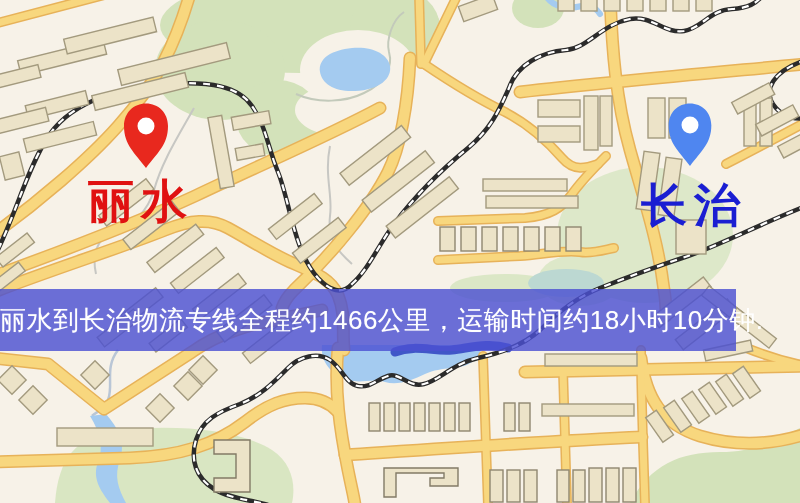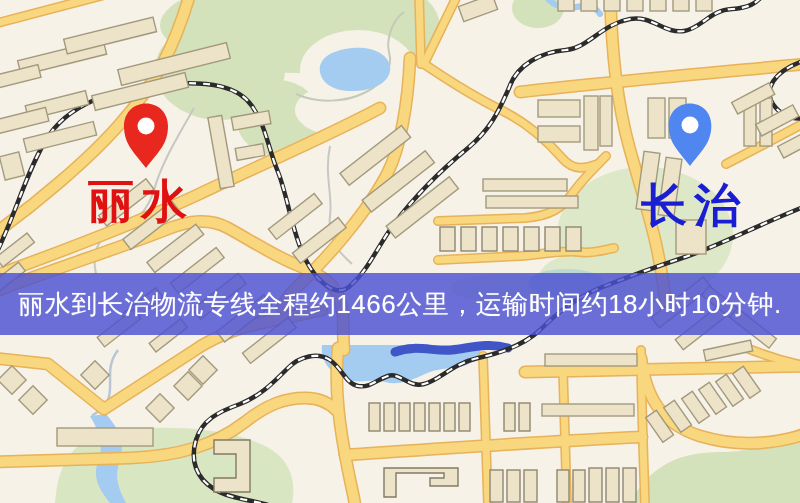--- a/index.html
+++ b/index.html
@@ -3,23 +3,23 @@
 <meta charset="utf-8">
 <style>
   html,body{margin:0;padding:0;background:#e9e9e9;}
   .screen{
     position:relative;width:800px;height:503px;overflow:hidden;
     background:#b91c1c;
     font-family:"Liberation Sans","DejaVu Sans",sans-serif;
   }
   .screen svg{position:absolute;left:0;top:0;}
   .banner{
-    position:absolute;left:0;top:273px;width:800px;height:62px;
+    position:absolute;left:0;top:289px;width:736px;height:62px;
     background:rgba(76,80,210,0.82);
-    display:flex;align-items:center;justify-content:center;
+    display:flex;align-items:center;
     z-index:3;
   }
   .banner span{
     color:#ffffff;font-size:26px;white-space:nowrap;letter-spacing:0.5px;
     text-shadow:0 0 1px rgba(255,255,255,.4);
   }
   .city-label{font-weight:bold;font-size:46px;letter-spacing:7px;}
 </style>
 </head>
 <body>

